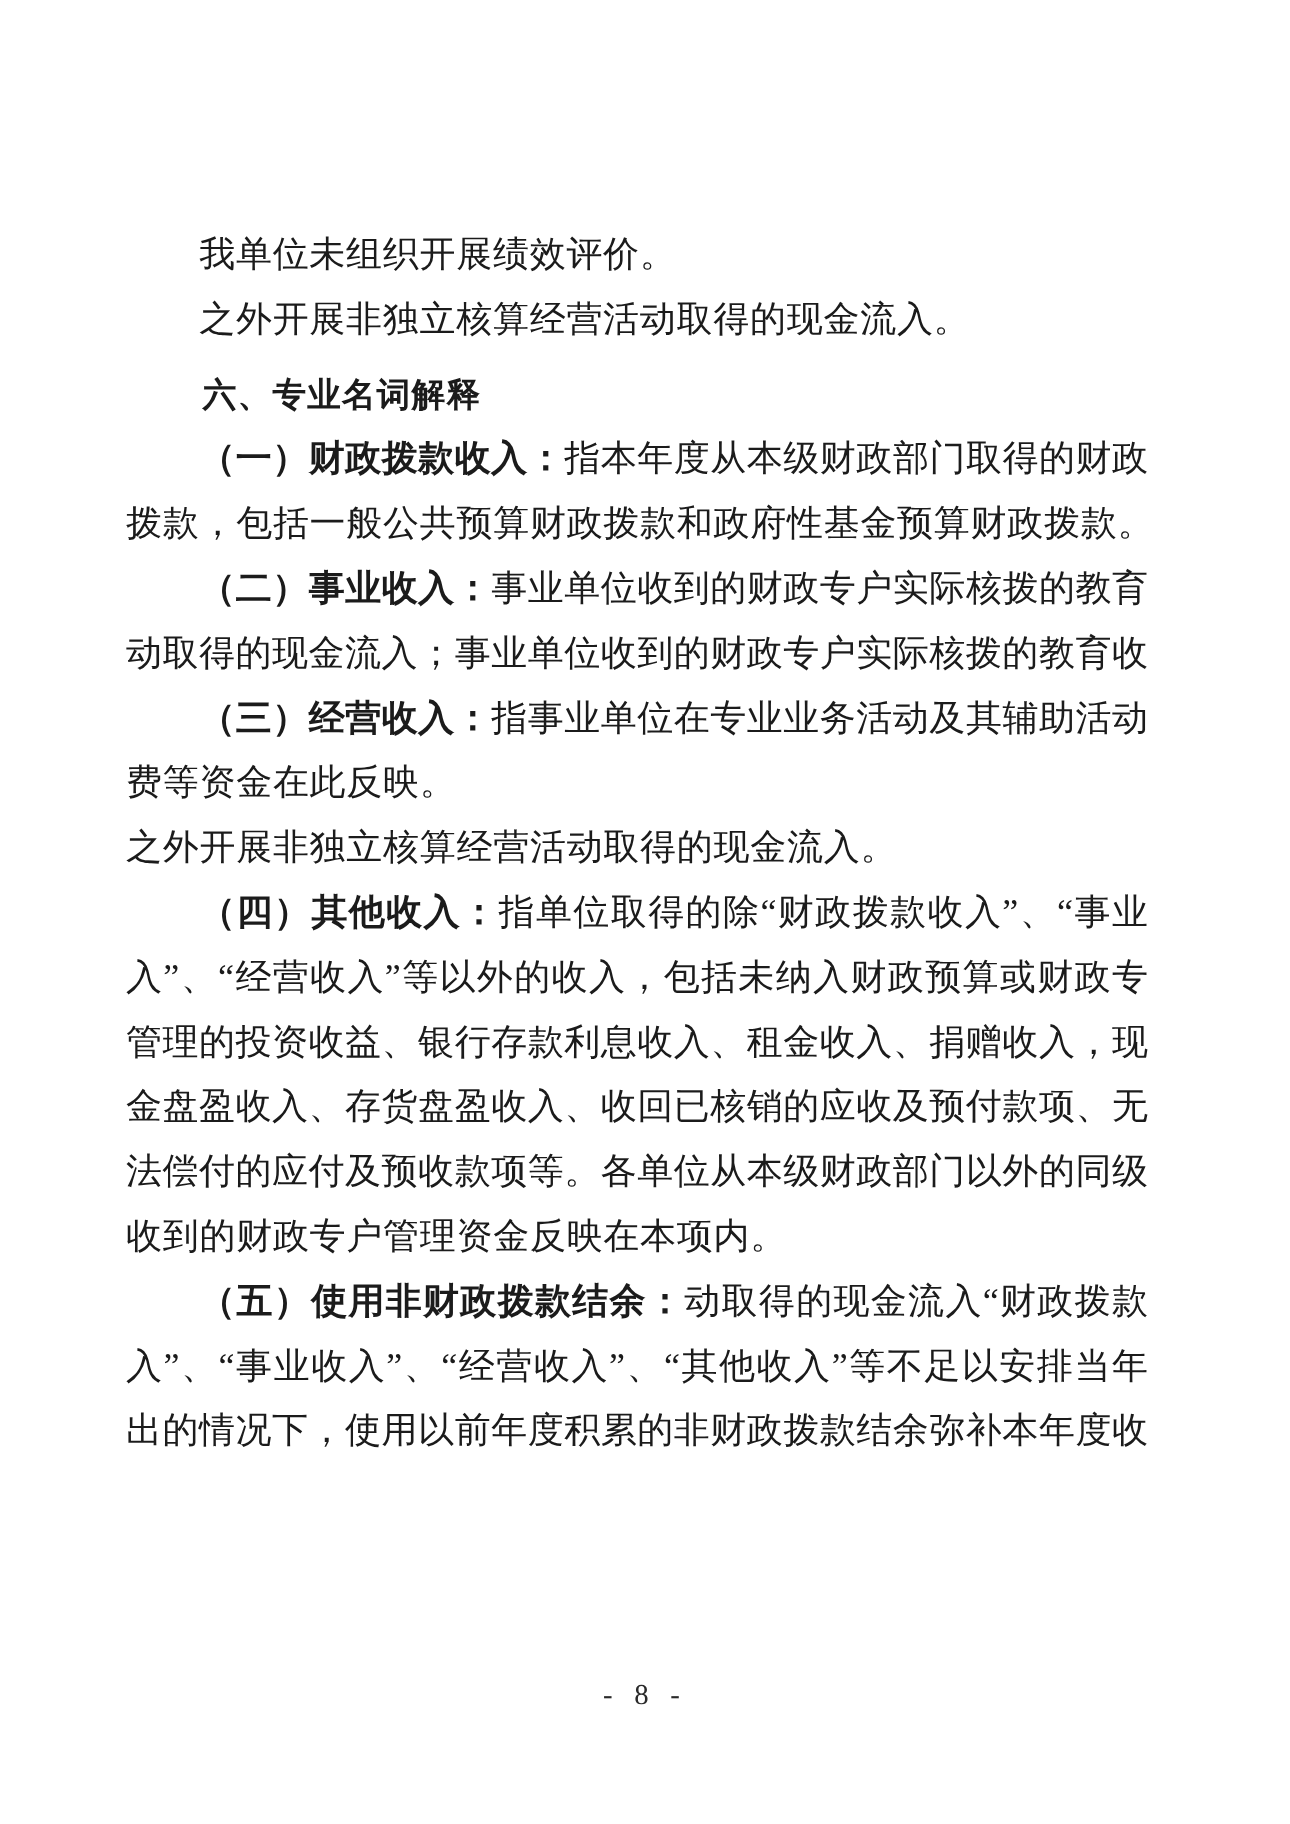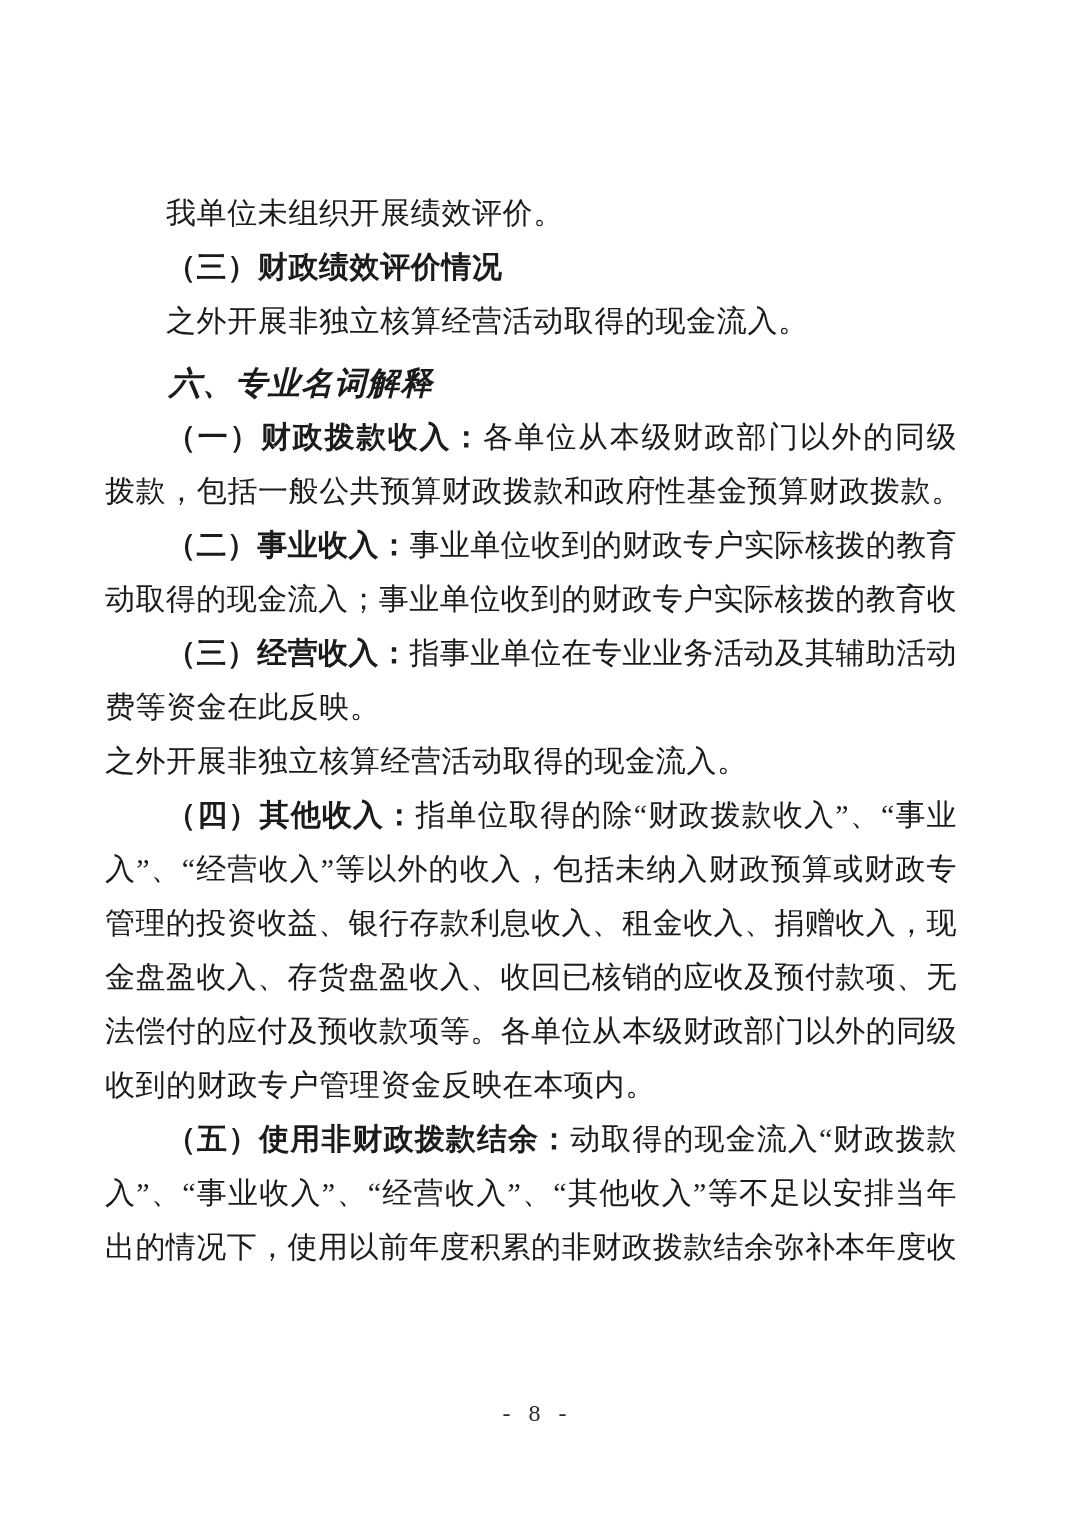--- a/index.html
+++ b/index.html
@@ -39,25 +39,24 @@
   }
   .line.indent {
     padding-left: 61px;
   }
   .line .b {
     font-weight: 700;
   }
   .line.heading {
     font-family: "Liberation Sans", "DejaVu Sans", sans-serif;
     font-weight: 700;
-    font-size: 32px;
+    font-size: 28px;
     letter-spacing: 1px;
     margin-top: 8px;
     padding-left: 64px;
-    font-style: italic;
   }
   .footer {
     position: absolute;
     left: 0;
     top: 1396px;
     width: 1075px;
     height: 34px;
     line-height: 34px;
     text-align: center;
     font-size: 24px;
@@ -65,24 +64,23 @@
     color: #2a2a2a;
     font-family: "Liberation Serif", "DejaVu Serif", serif;
   }
 </style>
 </head>
 <body>
 
 <div class="page">
   <div class="doc">
       <div class="line indent"><span>我单位未组织开展绩效评价。</span></div>
-      <div class="line indent"><span class="b">（三）财政绩效评价情况</span></div>
       <div class="line indent"><span>之外开展非独立核算经营活动取得的现金流入。</span></div>
       <div class="line heading"><span class="b">六、专业名词解释</span></div>
-      <div class="line indent justify"><span class="b">（一）财政拨款收入：</span><span>各单位从本级财政部门以外的同级</span></div>
+      <div class="line indent justify"><span class="b">（一）财政拨款收入：</span><span>指本年度从本级财政部门取得的财政</span></div>
       <div class="line"><span>拨款，包括一般公共预算财政拨款和政府性基金预算财政拨款。</span></div>
       <div class="line indent justify"><span class="b">（二）事业收入：</span><span>事业单位收到的财政专户实际核拨的教育收</span></div>
       <div class="line justify"><span>动取得的现金流入；事业单位收到的财政专户实际核拨的教育收</span></div>
       <div class="line indent justify"><span class="b">（三）经营收入：</span><span>指事业单位在专业业务活动及其辅助活动</span></div>
       <div class="line"><span>费等资金在此反映。</span></div>
       <div class="line"><span>之外开展非独立核算经营活动取得的现金流入。</span></div>
       <div class="line indent justify"><span class="b">（四）其他收入：</span><span>指单位取得的除“财政拨款收入”、“事业收</span></div>
       <div class="line justify"><span>入”、“经营收入”等以外的收入，包括未纳入财政预算或财政专户</span></div>
       <div class="line justify"><span>管理的投资收益、银行存款利息收入、租金收入、捐赠收入，现</span></div>
       <div class="line justify"><span>金盘盈收入、存货盘盈收入、收回已核销的应收及预付款项、无</span></div>

